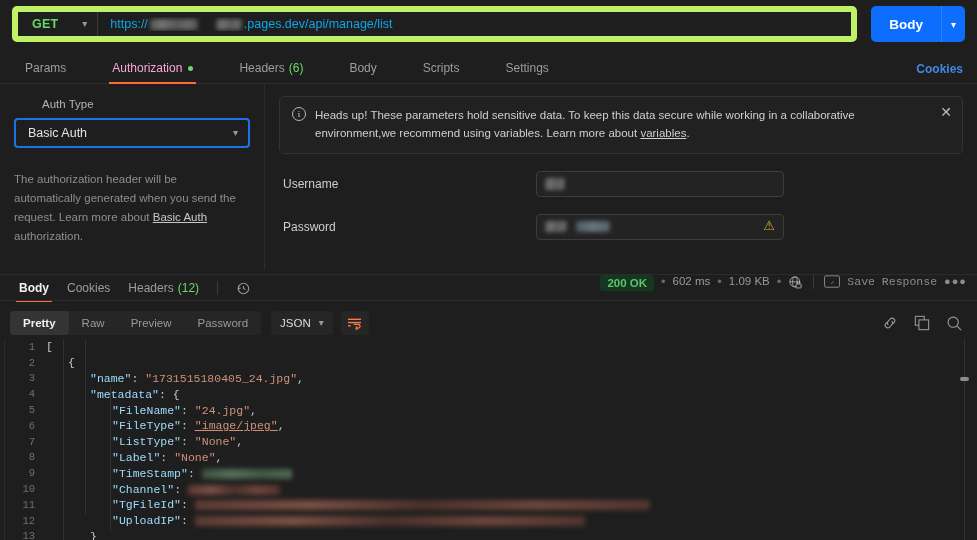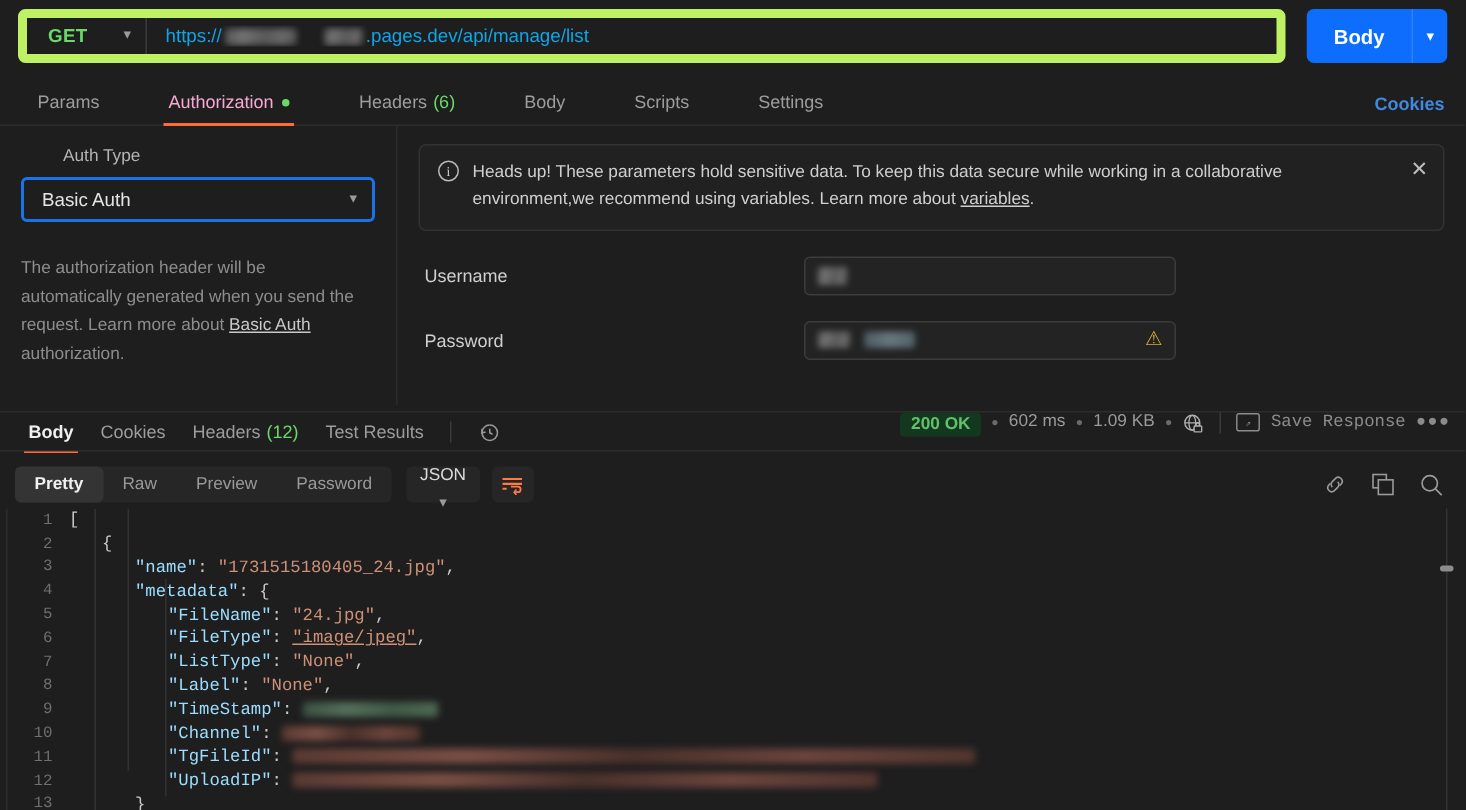--- a/index.html
+++ b/index.html
@@ -172,21 +172,21 @@
     display: flex; background: #262626; border-radius: 4px; height: 24px; align-items: center;
   }
   .seg-item {
     font-size: 11.5px; color: #9a9a9a; padding: 0 13px; height: 24px;
     display: flex; align-items: center; border-radius: 4px;
   }
   .seg-item.active { background: #343434; color: #f0f0f0; font-weight: bold; }
   .fmt-select {
     margin-left: 10px; height: 24px; background: #262626; border-radius: 4px;
     display: flex; align-items: center; gap: 8px; padding: 0 9px;
-    font-size: 11.5px; color: #dcdcdc; flex-direction: column;
+    font-size: 11.5px; color: #dcdcdc;
   }
   .wrap-btn {
     margin-left: 8px; width: 28px; height: 24px; background: #262626;
     border-radius: 4px; display: flex; align-items: center; justify-content: center;
   }
   .tool-right {
     position: absolute; right: 14px; top: 0; height: 32px;
     display: flex; align-items: center; gap: 16px;
   }
 
@@ -312,23 +312,20 @@
 <div class="resp-tabs">
   <div class="ptab active">
       <span>Body</span>
     </div>
   <div class="ptab">
       <span>Cookies</span>
     </div>
   <div class="ptab">
       <span>Headers</span>
       <span class="cnt">(12)</span>
-    </div>
-  <div class="ptab">
-      <span>Test Results</span>
     </div>
   <div class="vsep"></div>
   <div class="ptab">
     <svg width="15" height="15" viewBox="0 0 16 16">
       <path d="M8 2.5A5.5 5.5 0 1 1 2.5 8" fill="none" stroke="#9a9a9a" stroke-width="1.1"></path>
       <path d="M2.5 8 A5.5 5.5 0 0 1 8 2.5" fill="none" stroke="#9a9a9a" stroke-width="1.1"></path>
       <path d="M2.6 5.2 L2.4 8.2 L5.0 7.4" fill="none" stroke="#9a9a9a" stroke-width="1.1"></path>
       <path d="M8 5.2 V8 L10 9.2" fill="none" stroke="#9a9a9a" stroke-width="1.1"></path>
     </svg>
   </div>

